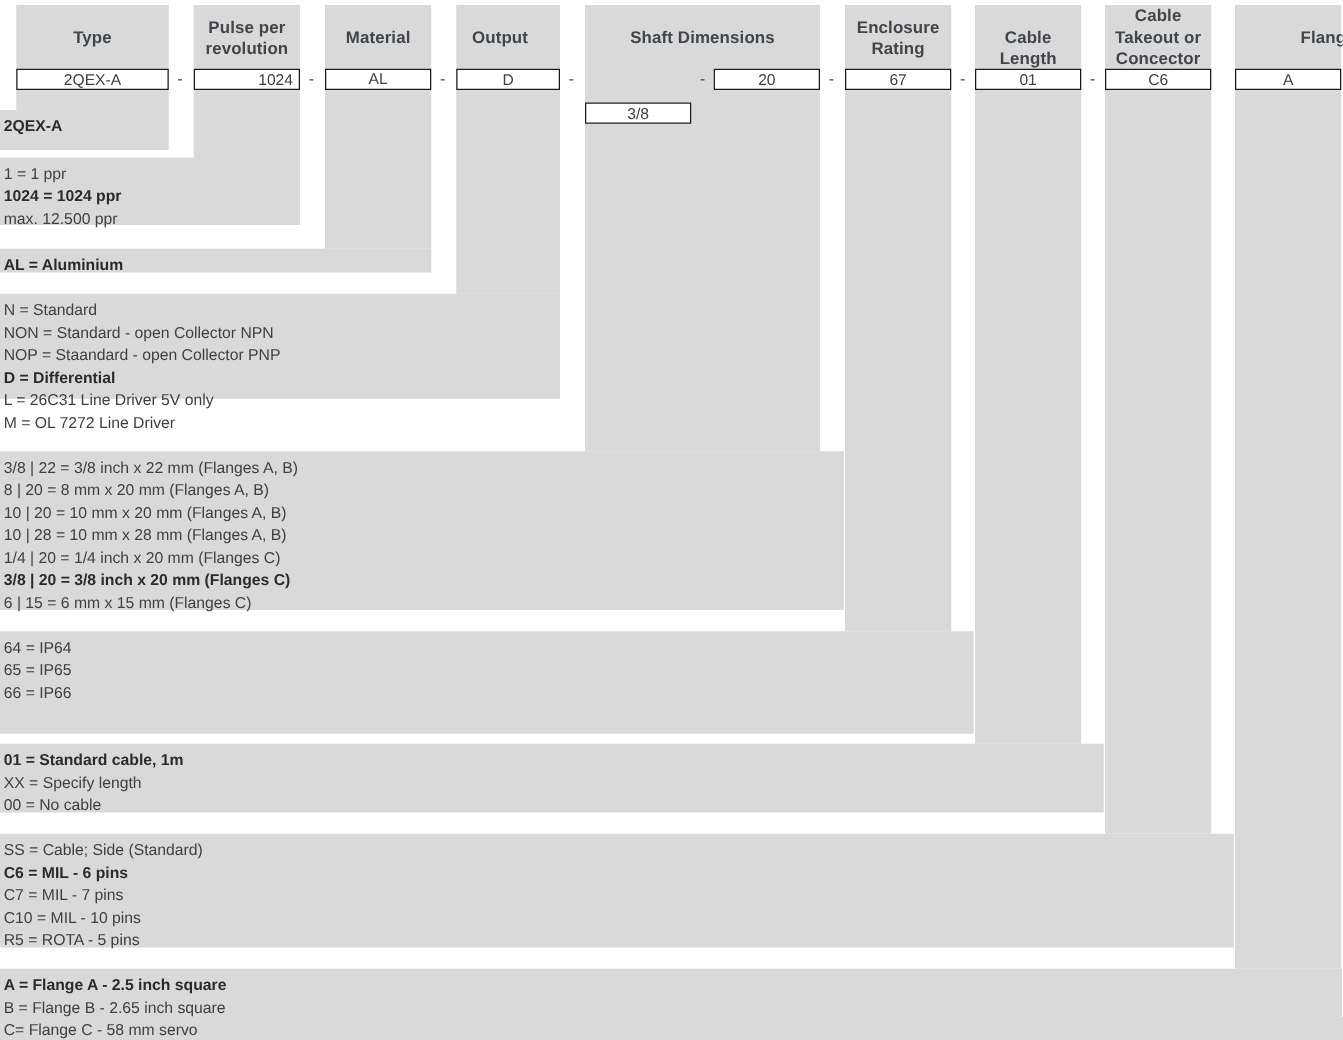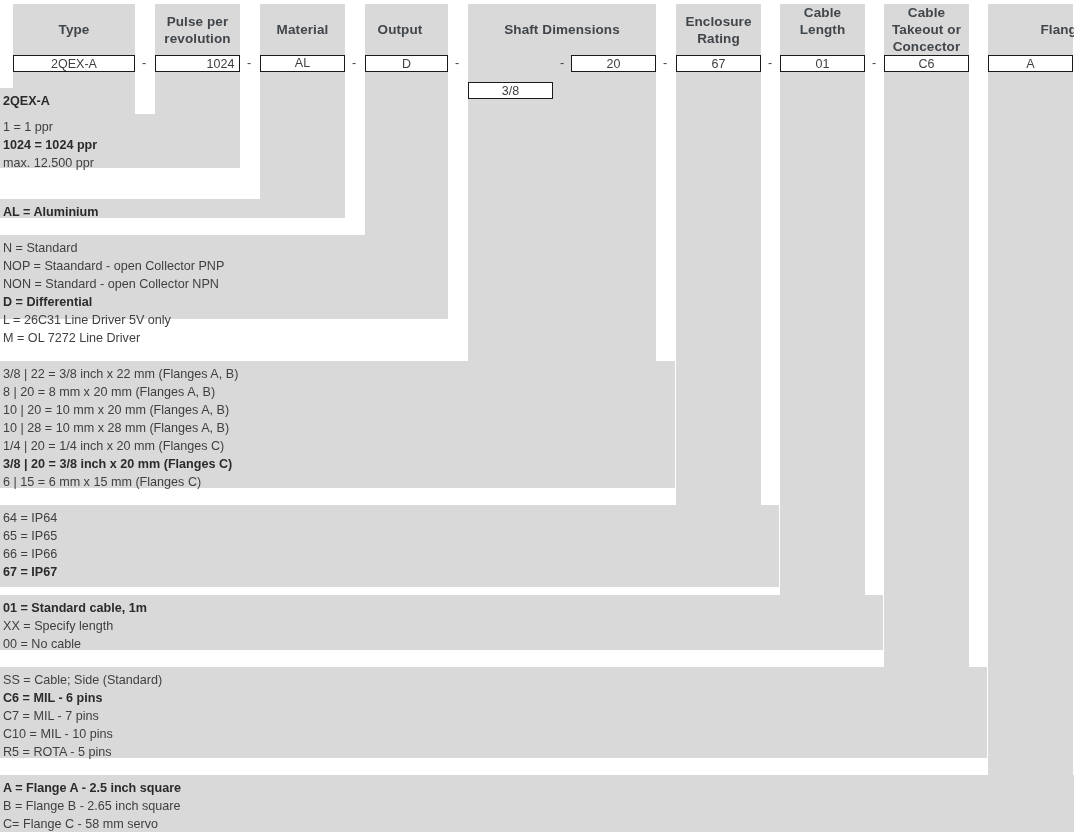--- a/index.html
+++ b/index.html
@@ -89,21 +89,21 @@
       <div class="desc-line bold">2QEX-A</div>
     </div>
     <div class="col-band" style="left: 155px; top: 4px; width: 85px; height: 124px;"></div>
     <div class="col-header" style="left: 155px; top: 4px; width: 85px; height: 51px; display: flex; align-items: center; justify-content: center;">
       <span>Pulse per revolution</span>
     </div>
     <div class="code-box" style="left: 155px; top: 55px; width: 85px; display: flex; align-items: center; justify-content: center; padding-left: 46px;">
       <span>1024</span>
     </div>
     <div class="dash" style="left: 244px; top: 55px;">-</div>
-    <div class="desc-block" style="left: 0px; top: 114px; width: 240px; height: 54px;">
+    <div class="desc-block" style="left: 0px; top: 126px; width: 240px; height: 54px;">
       <div class="desc-line">1 = 1 ppr</div>
       <div class="desc-line bold">1024 = 1024 ppr</div>
       <div class="desc-line">max. 12.500 ppr</div>
     </div>
     <div class="col-band" style="left: 260px; top: 4px; width: 85px; height: 195px;"></div>
     <div class="col-header" style="left: 260px; top: 4px; width: 85px; height: 51px; display: flex; align-items: center; justify-content: center;">
       <span>Material</span>
     </div>
     <div class="code-box" style="left: 260px; top: 55px; width: 85px; display: flex; align-items: flex-start; justify-content: center;">
       <span>AL</span>
@@ -115,22 +115,22 @@
     <div class="col-band" style="left: 365px; top: 4px; width: 83px; height: 231px;"></div>
     <div class="col-header" style="left: 365px; top: 4px; width: 70px; height: 51px; display: flex; align-items: center; justify-content: center;">
       <span>Output</span>
     </div>
     <div class="code-box" style="left: 365px; top: 55px; width: 83px; display: flex; align-items: center; justify-content: center;">
       <span>D</span>
     </div>
     <div class="dash" style="left: 452px; top: 55px;">-</div>
     <div class="desc-block" style="left: 0px; top: 235px; width: 448px; height: 84px;">
       <div class="desc-line">N = Standard</div>
+      <div class="desc-line">NON = Standard - open Collector NPN</div>
       <div class="desc-line">NOP = Staandard - open Collector PNP</div>
-      <div class="desc-line">NON = Standard - open Collector NPN</div>
       <div class="desc-line bold">D = Differential</div>
       <div class="desc-line">L = 26C31 Line Driver 5V only</div>
       <div class="desc-line">M = OL 7272 Line Driver</div>
     </div>
     <div class="col-band" style="left: 468px; top: 4px; width: 188px; height: 357px;"></div>
     <div class="col-header" style="left: 468px; top: 4px; width: 188px; height: 51px; display: flex; align-items: center; justify-content: center;">
       <span>Shaft Dimensions</span>
     </div>
     <div class="code-box" style="left: 468px; top: 55px; width: 85px; display: flex; align-items: center; justify-content: center; margin-top: 27px;">
       <span>3/8</span>
@@ -154,24 +154,23 @@
       <span>Enclosure Rating</span>
     </div>
     <div class="code-box" style="left: 676px; top: 55px; width: 85px; display: flex; align-items: center; justify-content: center;">
       <span>67</span>
     </div>
     <div class="dash" style="left: 765px; top: 55px;">-</div>
     <div class="desc-block" style="left: 0px; top: 505px; width: 779px; height: 82px;">
       <div class="desc-line">64 = IP64</div>
       <div class="desc-line">65 = IP65</div>
       <div class="desc-line">66 = IP66</div>
-      <div class="desc-line bold">67 = IP67</div>
     </div>
     <div class="col-band" style="left: 780px; top: 4px; width: 85px; height: 591px;"></div>
-    <div class="col-header" style="left: 780px; top: 4px; width: 85px; height: 51px; display: flex; align-items: flex-start; justify-content: center;">
+    <div class="col-header" style="left: 780px; top: 4px; width: 85px; height: 51px; display: flex; align-items: flex-end; justify-content: center;">
       <span>Cable Length</span>
     </div>
     <div class="code-box" style="left: 780px; top: 55px; width: 85px; display: flex; align-items: center; justify-content: center;">
       <span>01</span>
     </div>
     <div class="dash" style="left: 869px; top: 55px;">-</div>
     <div class="desc-block" style="left: 0px; top: 595px; width: 883px; height: 55px;">
       <div class="desc-line bold">01 = Standard cable, 1m</div>
       <div class="desc-line">XX = Specify length</div>
       <div class="desc-line">00 = No cable</div>

